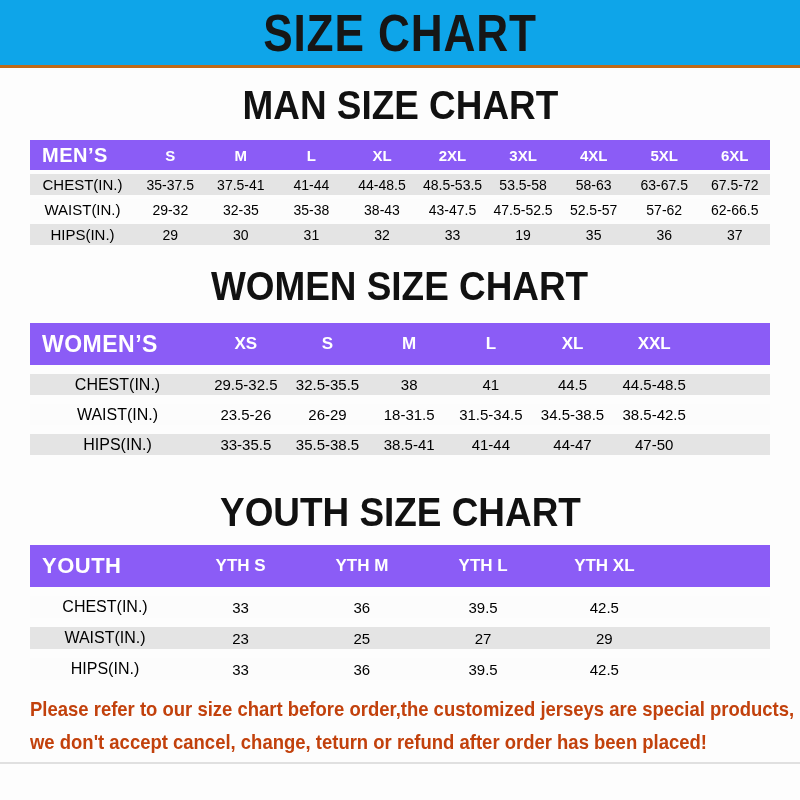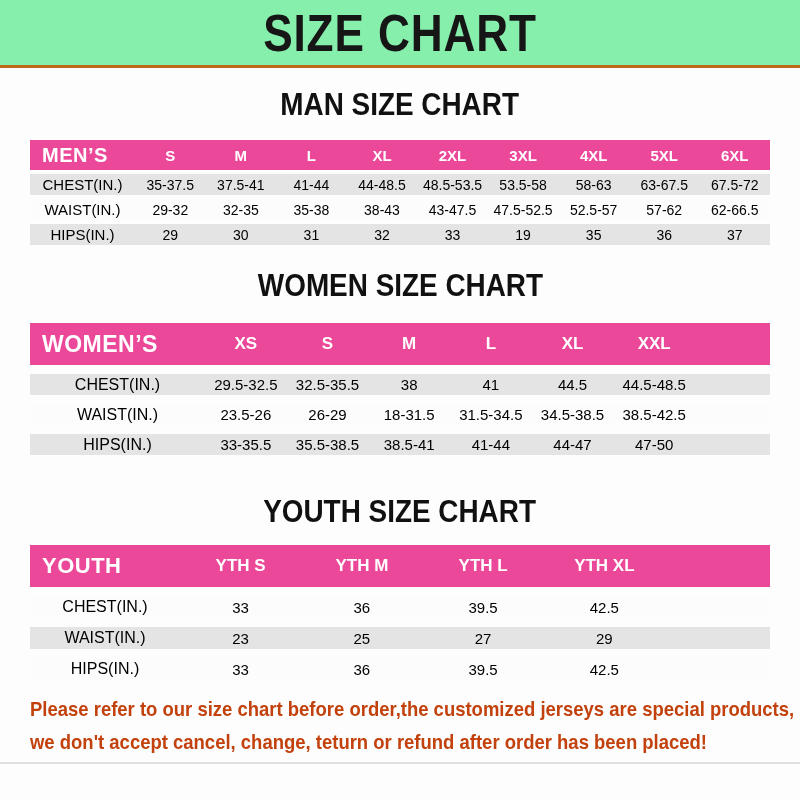--- a/index.html
+++ b/index.html
@@ -2,45 +2,45 @@
 <html><head>
 <meta charset="utf-8">
 <style>
   html,body{margin:0;padding:0;}
   body{
     width:800px;height:800px;overflow:hidden;background:#FDFDFD;
     font-family:"Liberation Sans",sans-serif;
   }
   
   .banner{
-    height:68px;background:#86efac;display:flex;align-items:center;justify-content:center;
+    height:68px;background:#0ea5e9;display:flex;align-items:center;justify-content:center;
     border-bottom:3px solid #C06A17;box-sizing:border-box;
   }
   .banner-title{
     font-size:52px;font-weight:bold;color:#161616;letter-spacing:1px;
     display:inline-block;transform:scaleX(.85);white-space:nowrap;
   }
   
   .section-heading{
-    text-align:center;font-weight:bold;color:#111;font-size:31px;line-height:34px;
+    text-align:center;font-weight:bold;color:#111;font-size:41px;line-height:34px;
   }
   .section-heading span{display:inline-block;transform:scaleX(.9);white-space:nowrap;}
   .h-men{margin-top:20px;}
   .h-women{margin-top:24px;}
   .h-youth{margin-top:40px;}
   
   .size-table{width:740px;margin:0 auto;}
   .m-men{margin-top:18px;}
   .m-women{margin-top:20px;}
   .m-youth{margin-top:16px;}
   .table-men  {--labelw:105px;--spacer:0px;  --headh:30px;--rowh:21px;--gap:4px;--headfs:15px;--labelfs:20px;--cellfs:14px;}
   .table-women{--labelw:175px;--spacer:75px; --headh:42px;--rowh:21px;--gap:9px;--headfs:17px;--labelfs:23px;--cellfs:15px;}
   .table-youth{--labelw:150px;--spacer:105px;--headh:42px;--rowh:22px;--gap:9px;--headfs:17px;--labelfs:22px;--cellfs:15px;}
   .t-row{display:flex;align-items:center;}
-  .t-head{background:#ec4899;color:#FFFFFF;height:var(--headh);}
+  .t-head{background:#8b5cf6;color:#FFFFFF;height:var(--headh);}
   .t-data{height:var(--rowh);margin-top:var(--gap);font-size:var(--cellfs);color:#000000;}
   .t-gray{background:#E4E4E4;}
   .t-white{background:#FCFCFC;}
   .t-brand{width:var(--labelw);padding-left:12px;box-sizing:border-box;font-weight:bold;
            font-size:var(--labelfs);letter-spacing:.5px;white-space:nowrap;}
   .t-rowlabel{width:var(--labelw);text-align:center;box-sizing:border-box;
               font-size:calc(var(--cellfs) + 1px);white-space:nowrap;}
   .t-cell{flex:1;text-align:center;white-space:nowrap;}
   .t-headcell{font-weight:bold;font-size:var(--headfs);}
   .t-spacer{width:var(--spacer);flex:none;}

